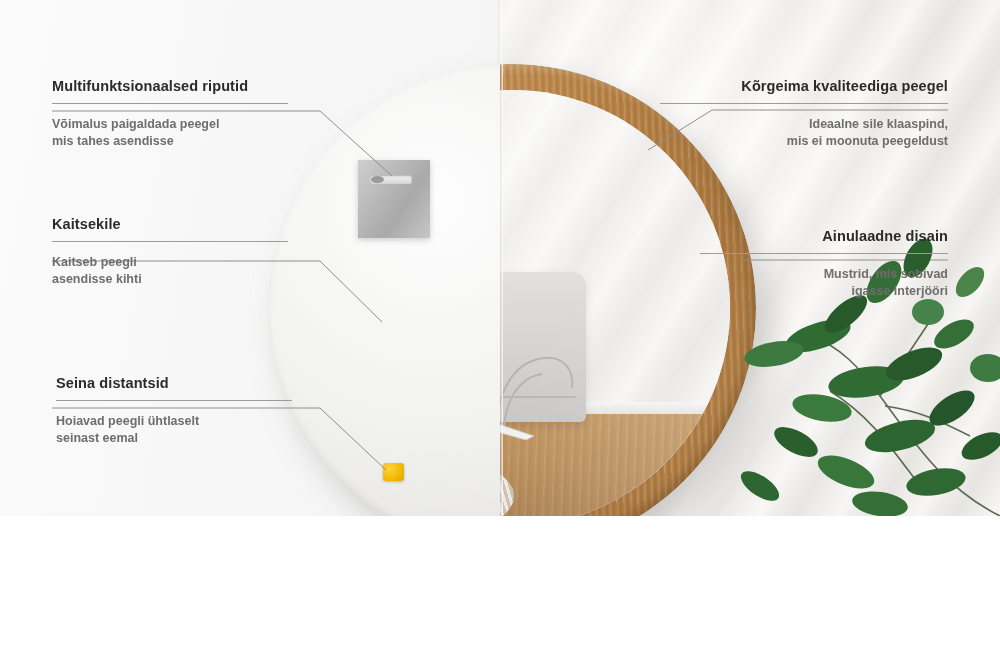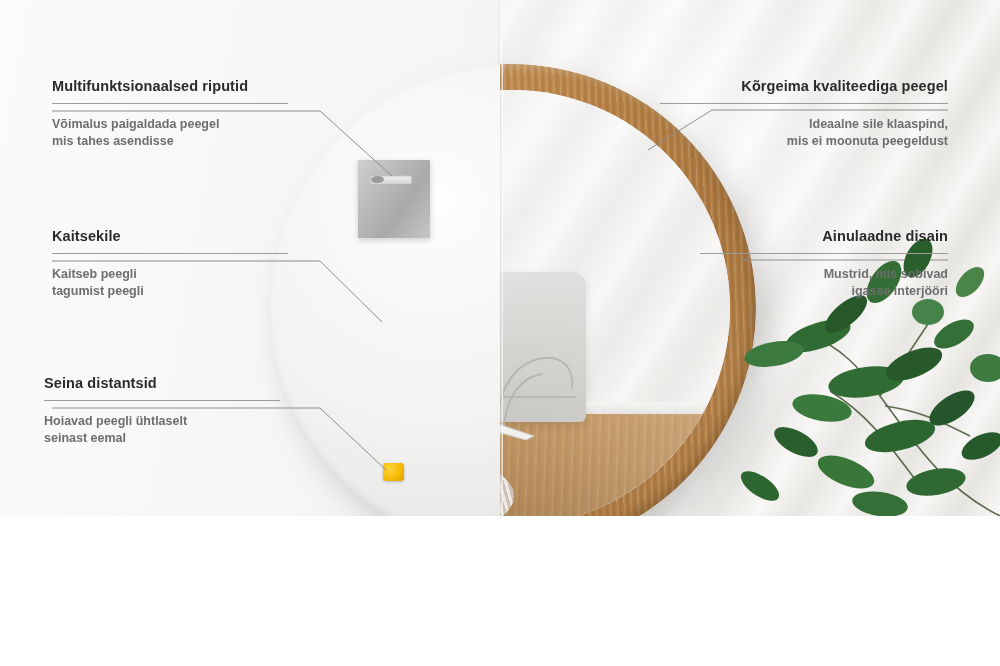--- a/index.html
+++ b/index.html
@@ -321,30 +321,30 @@
 
   <div class="callout left" style="left:52px; top:78px; width:236px;">
     <h3>Multifunktsionaalsed riputid</h3>
     <div class="rule"></div>
     <p>
       <span>Võimalus paigaldada peegel</span><br>
       <span>mis tahes asendisse</span>
     </p>
   </div>
 
-  <div class="callout left" style="left:52px; top:228px; width:236px;">
+  <div class="callout left" style="left:52px; top:216px; width:236px;">
     <h3>Kaitsekile</h3>
     <div class="rule"></div>
     <p>
       <span>Kaitseb peegli</span><br>
-      <span>tagumist peegli</span>
-    </p>
-  </div>
-
-  <div class="callout left" style="left:44px; top:375px; width:236px;">
+      <span>asendisse kihti</span>
+    </p>
+  </div>
+
+  <div class="callout left" style="left:56px; top:375px; width:236px;">
     <h3>Seina distantsid</h3>
     <div class="rule"></div>
     <p>
       <span>Hoiavad peegli ühtlaselt</span><br>
       <span>seinast eemal</span>
     </p>
   </div>
 
   <div class="callout left" style="left:52px; top:524px; width:236px;">
     <div class="rule"></div>

